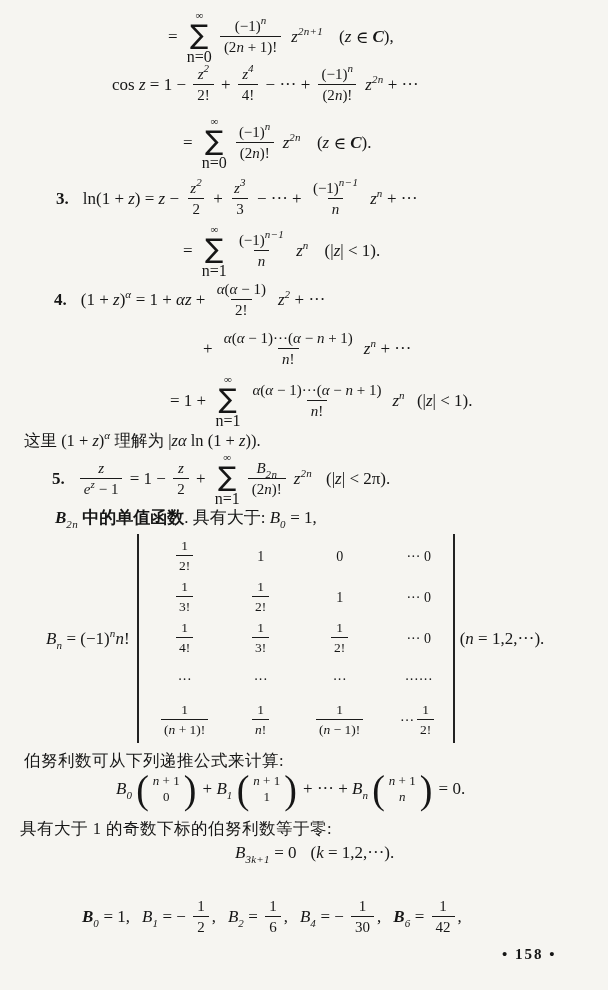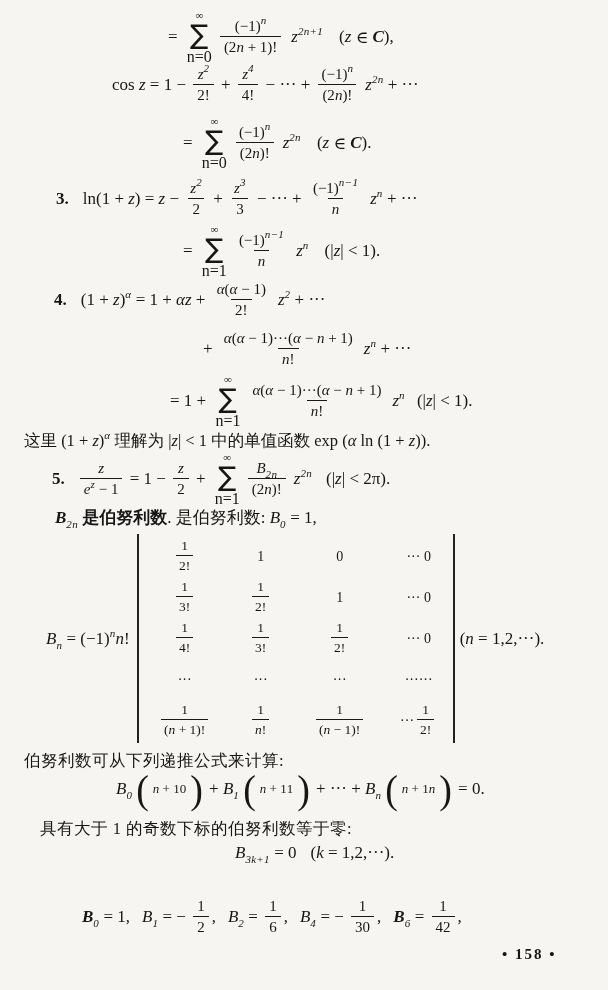--- a/index.html
+++ b/index.html
@@ -28,21 +28,21 @@
   .gap{display:inline-block;}
   .frac{display:inline-flex;flex-direction:column;align-items:center;margin:0 3px;vertical-align:middle;}
   .fnum{font-size:15px;padding:0 4px 1px;line-height:1.15;display:flex;align-items:center;white-space:pre;}
   .fden{font-size:15px;padding:2px 4px 0;line-height:1.15;border-top:1.3px solid #1a1a1a;display:flex;align-items:center;white-space:pre;}
   .sum{display:inline-flex;flex-direction:column;align-items:center;margin:0 5px;line-height:1;}
   .slim-top{font-size:11px;line-height:1;margin-bottom:1px;}
   .sig{font-size:27px;line-height:0.95;font-family:"DejaVu Sans","DejaVu Serif",sans-serif;}
   .slim-bot{font-size:16px;line-height:1;margin-top:1px;}
   .binom{display:inline-flex;align-items:center;margin:0 2px;}
   .bparen{font-size:38px;font-weight:400;line-height:0.9;transform:scaleY(1.05);font-family:"Liberation Serif","DejaVu Serif",serif;}
-  .bstack{display:inline-flex;flex-direction:row;align-items:center;font-size:13px;line-height:1.25;padding:0 4px;}
+  .bstack{display:inline-flex;flex-direction:column;align-items:center;font-size:13px;line-height:1.25;padding:0 4px;}
   .bstack span{white-space:pre;}
   
   .tl{
     position:absolute;font-size:16.5px;letter-spacing:0.5px;
     font-family:"Liberation Serif","DejaVu Serif","DejaVu Sans",sans-serif;
   }
   
   .matrix-block{
     position:absolute;top:534px;left:46px;
     display:flex;align-items:center;font-size:17px;
@@ -67,21 +67,21 @@
   .pl-4{top:180px;left:56px;}
   .pl-5{top:224px;left:183px;}
   .pl-6{top:281px;left:54px;}
   .pl-7{top:330px;left:203px;}
   .pl-8{top:374px;left:170px;}
   .pl-9{top:430px;left:24px;font-size:16.5px;}
   .pl-10{top:452px;left:52px;}
   .pl-11{top:506px;left:55px;}
   .pl-13{top:750px;left:24px;text-align:right;}
   .pl-14{top:772px;left:116px;}
-  .pl-15{top:818px;left:40px;text-align:right;}
+  .pl-15{top:818px;left:20px;text-align:right;}
   .pl-16{top:843px;left:235px;}
   .pl-17{top:872px;left:24px;}
   .pl-18{top:898px;left:82px;}
   .page-number{
     position:absolute;top:946px;left:502px;
     font-size:15px;font-weight:bold;letter-spacing:2px;
   }
 </style>
 </head>
 <body>
@@ -89,23 +89,23 @@
 <div class="page">
 
   <div class="fl pl-1"><span class="rm">= </span><span class="sum"><span class="slim-top">∞</span><span class="sig">∑</span><span class="slim-bot">n=0</span></span><span class="frac"><span class="fnum"><span class="rm">(−1)</span><span class="sup">n</span></span><span class="fden"><span class="rm">(2</span><span class="it">n</span><span class="rm"> + 1)!</span></span></span><span class="gap" style="width: 7px;"></span><span class="it">z</span><span class="sup">2n+1</span><span class="gap" style="width: 16px;"></span><span class="rm">(</span><span class="it">z</span><span class="rm"> ∈ </span><span class="bi">C</span><span class="rm">),</span></div>
   <div class="fl pl-2"><span class="rm">cos </span><span class="it">z</span><span class="rm"> = 1 − </span><span class="frac"><span class="fnum"><span class="it">z</span><span class="sup">2</span></span><span class="fden"><span class="rm">2!</span></span></span><span class="rm"> + </span><span class="frac"><span class="fnum"><span class="it">z</span><span class="sup">4</span></span><span class="fden"><span class="rm">4!</span></span></span><span class="rm"> − ··· + </span><span class="frac"><span class="fnum"><span class="rm">(−1)</span><span class="sup">n</span></span><span class="fden"><span class="rm">(2</span><span class="it">n</span><span class="rm">)!</span></span></span><span class="gap" style="width: 5px;"></span><span class="it">z</span><span class="sup">2n</span><span class="rm"> + ···</span></div>
   <div class="fl pl-3"><span class="rm">= </span><span class="sum"><span class="slim-top">∞</span><span class="sig">∑</span><span class="slim-bot">n=0</span></span><span class="frac"><span class="fnum"><span class="rm">(−1)</span><span class="sup">n</span></span><span class="fden"><span class="rm">(2</span><span class="it">n</span><span class="rm">)!</span></span></span><span class="gap" style="width: 5px;"></span><span class="it">z</span><span class="sup">2n</span><span class="gap" style="width: 16px;"></span><span class="rm">(</span><span class="it">z</span><span class="rm"> ∈ </span><span class="bi">C</span><span class="rm">).</span></div>
   <div class="fl pl-4"><span class="bf">3.</span><span class="gap" style="width: 14px;"></span><span class="rm">ln(1 + </span><span class="it">z</span><span class="rm">) = </span><span class="it">z</span><span class="rm"> − </span><span class="frac"><span class="fnum"><span class="it">z</span><span class="sup">2</span></span><span class="fden"><span class="rm">2</span></span></span><span class="rm"> + </span><span class="frac"><span class="fnum"><span class="it">z</span><span class="sup">3</span></span><span class="fden"><span class="rm">3</span></span></span><span class="rm"> − ··· + </span><span class="frac"><span class="fnum"><span class="rm">(−1)</span><span class="sup">n−1</span></span><span class="fden"><span class="it">n</span></span></span><span class="gap" style="width: 5px;"></span><span class="it">z</span><span class="sup">n</span><span class="rm"> + ···</span></div>
   <div class="fl pl-5"><span class="rm">= </span><span class="sum"><span class="slim-top">∞</span><span class="sig">∑</span><span class="slim-bot">n=1</span></span><span class="frac"><span class="fnum"><span class="rm">(−1)</span><span class="sup">n−1</span></span><span class="fden"><span class="it">n</span></span></span><span class="gap" style="width: 5px;"></span><span class="it">z</span><span class="sup">n</span><span class="gap" style="width: 16px;"></span><span class="rm">(|</span><span class="it">z</span><span class="rm">| &lt; 1).</span></div>
   <div class="fl pl-6"><span class="bf">4.</span><span class="gap" style="width: 14px;"></span><span class="rm">(1 + </span><span class="it">z</span><span class="rm">)</span><span class="sup">α</span><span class="rm"> = 1 + </span><span class="it">αz</span><span class="rm"> + </span><span class="frac"><span class="fnum"><span class="it">α</span><span class="rm">(</span><span class="it">α</span><span class="rm"> − 1)</span></span><span class="fden"><span class="rm">2!</span></span></span><span class="gap" style="width: 5px;"></span><span class="it">z</span><span class="sup">2</span><span class="rm"> + ···</span></div>
   <div class="fl pl-7"><span class="rm">+ </span><span class="frac"><span class="fnum"><span class="it">α</span><span class="rm">(</span><span class="it">α</span><span class="rm"> − 1)···(</span><span class="it">α</span><span class="rm"> − </span><span class="it">n</span><span class="rm"> + 1)</span></span><span class="fden"><span class="it">n</span><span class="rm">!</span></span></span><span class="gap" style="width: 4px;"></span><span class="it">z</span><span class="sup">n</span><span class="rm"> + ···</span></div>
   <div class="fl pl-8"><span class="rm">= 1 + </span><span class="sum"><span class="slim-top">∞</span><span class="sig">∑</span><span class="slim-bot">n=1</span></span><span class="frac"><span class="fnum"><span class="it">α</span><span class="rm">(</span><span class="it">α</span><span class="rm"> − 1)···(</span><span class="it">α</span><span class="rm"> − </span><span class="it">n</span><span class="rm"> + 1)</span></span><span class="fden"><span class="it">n</span><span class="rm">!</span></span></span><span class="gap" style="width: 4px;"></span><span class="it">z</span><span class="sup">n</span><span class="gap" style="width: 12px;"></span><span class="rm">(|</span><span class="it">z</span><span class="rm">| &lt; 1).</span></div>
-  <div class="fl pl-9"><span class="rm">这里 (1 + </span><span class="it">z</span><span class="rm">)</span><span class="sup">α</span><span class="rm"> 理解为 |</span><span class="it">z</span><span class="rm">| &lt; 1 中的单值函数 exp (</span><span class="it">α</span><span class="rm"> ln (1 + </span><span class="it">z</span><span class="rm">)).</span></div>
+  <div class="fl pl-9"><span class="rm">这里 (1 + </span><span class="it">z</span><span class="rm">)</span><span class="sup">α</span><span class="rm"> 理解为 |</span><span class="it">z</span><span class="it">α</span><span class="rm"> ln (1 + </span><span class="it">z</span><span class="rm">)).</span></div>
   <div class="fl pl-10"><span class="bf">5.</span><span class="gap" style="width: 12px;"></span><span class="frac"><span class="fnum"><span class="it">z</span></span><span class="fden"><span class="it">e</span><span class="sup">z</span><span class="rm"> − 1</span></span></span><span class="rm"> = 1 − </span><span class="frac"><span class="fnum"><span class="it">z</span></span><span class="fden"><span class="rm">2</span></span></span><span class="rm"> + </span><span class="sum"><span class="slim-top">∞</span><span class="sig">∑</span><span class="slim-bot">n=1</span></span><span class="frac"><span class="fnum"><span class="it">B</span><span class="sub">2n</span></span><span class="fden"><span class="rm">(2</span><span class="it">n</span><span class="rm">)!</span></span></span><span class="gap" style="width: 5px;"></span><span class="it">z</span><span class="sup">2n</span><span class="gap" style="width: 14px;"></span><span class="rm">(|</span><span class="it">z</span><span class="rm">| &lt; 2π).</span></div>
-  <div class="fl pl-11"><span class="bi">B</span><span class="sub">2n</span><span class="bf"> 是伯努利数</span><span class="rm">. 是伯努利数: </span><span class="it">B</span><span class="sub">0</span><span class="rm"> = 1,</span></div>
+  <div class="fl pl-11"><span class="bi">B</span><span class="sub">2n</span><span class="bf"> 中的单值函数</span><span class="rm">. 具有大于: </span><span class="it">B</span><span class="sub">0</span><span class="rm"> = 1,</span></div>
 
   <div class="matrix-block">
     <span class="mprefix"><span class="it">B</span><span class="sub">n</span><span class="rm"> = (−1)</span><span class="sup">n</span><span class="it">n</span><span class="rm">!</span></span>
     <div class="det">
         <div class="cell"><span class="frac"><span class="fnum"><span class="rm">1</span></span><span class="fden"><span class="rm">2!</span></span></span></div>
         <div class="cell"><span class="rm">1</span></div>
         <div class="cell"><span class="rm">0</span></div>
         <div class="cell"><span class="rm">··· 0</span></div>
         <div class="cell"><span class="frac"><span class="fnum"><span class="rm">1</span></span><span class="fden"><span class="rm">3!</span></span></span></div>
         <div class="cell"><span class="frac"><span class="fnum"><span class="rm">1</span></span><span class="fden"><span class="rm">2!</span></span></span></div>

